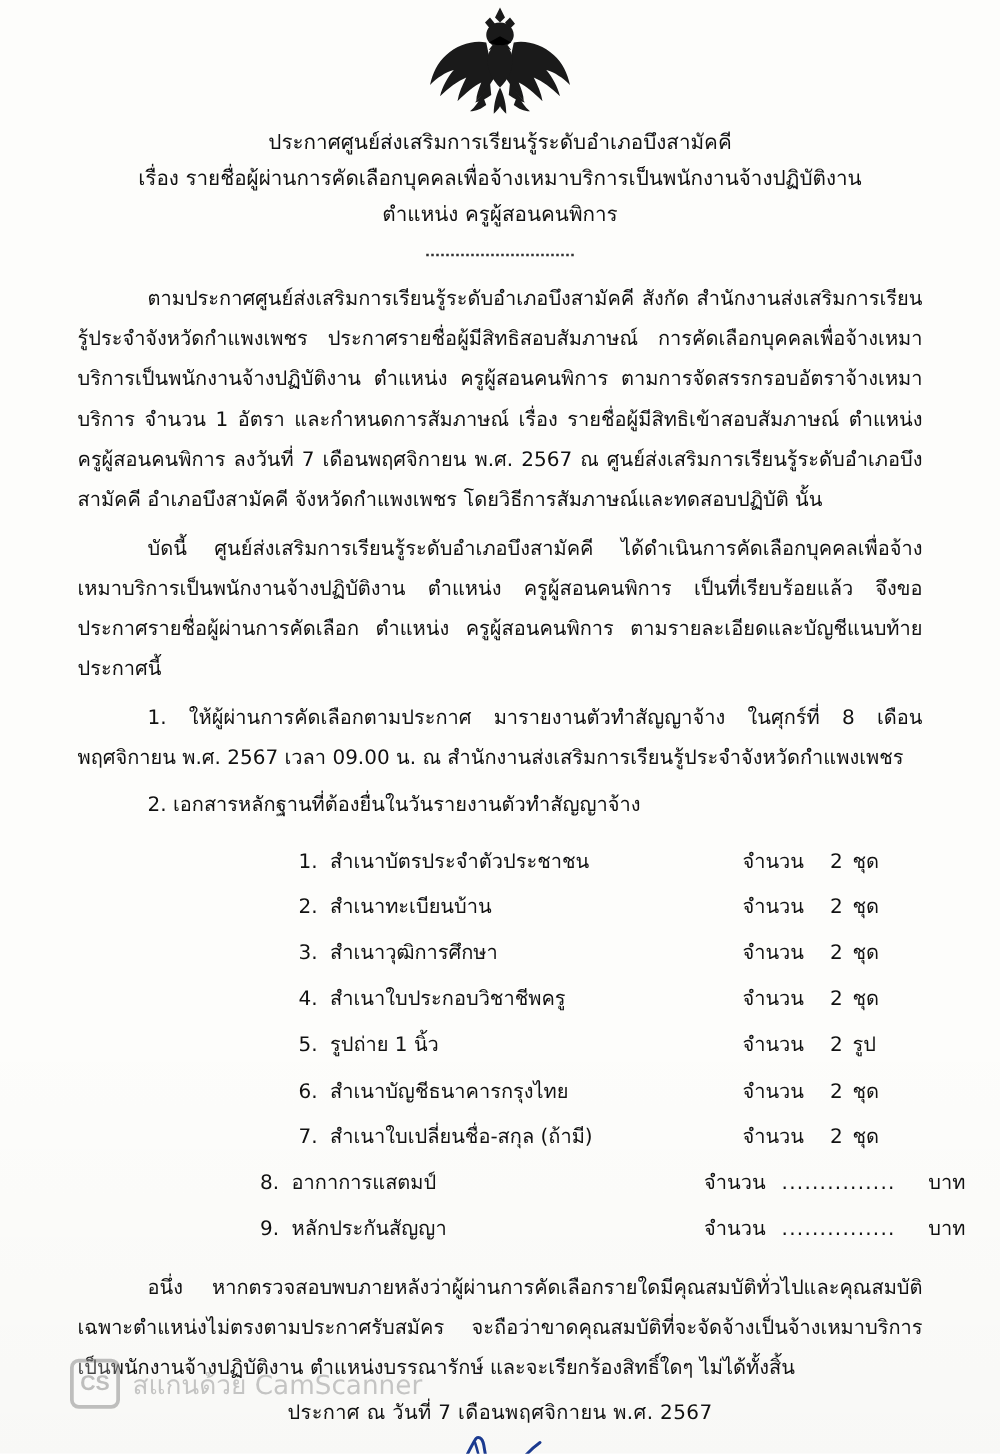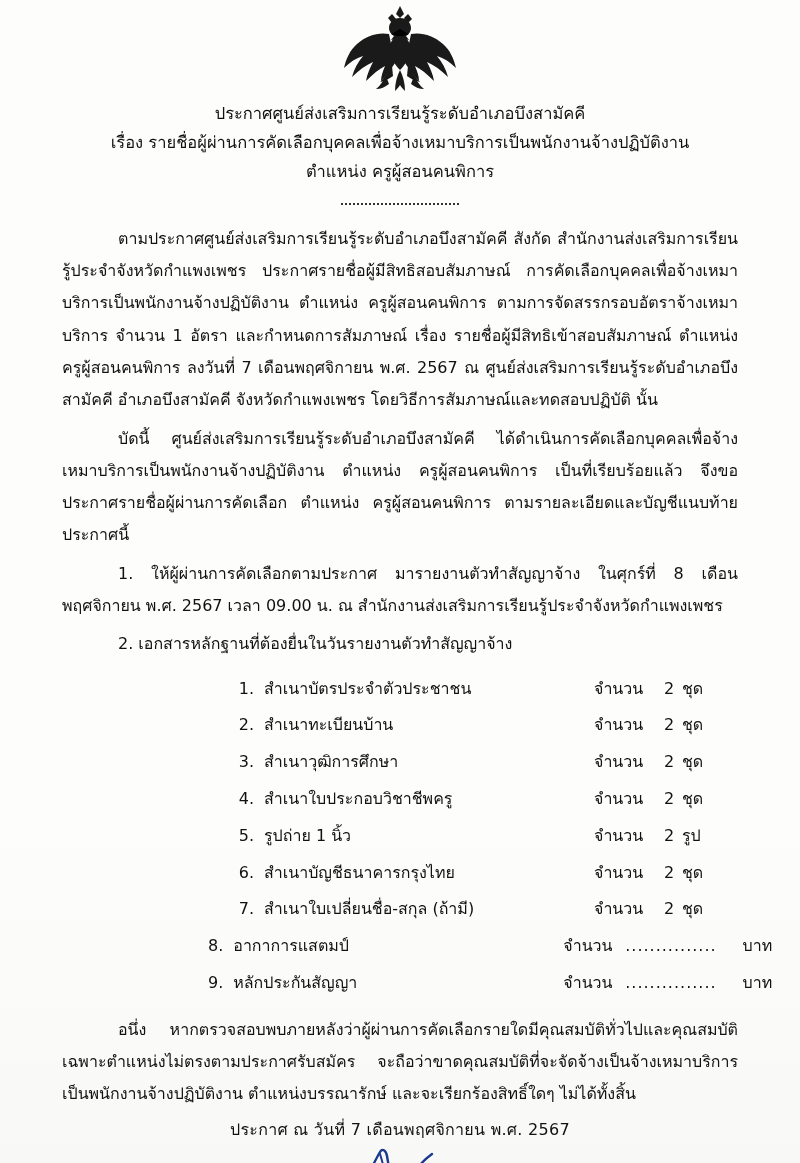--- a/index.html
+++ b/index.html
@@ -285,14 +285,18 @@
 
   <div class="announce-line">ประกาศ ณ วันที่ 7 เดือนพฤศจิกายน พ.ศ. 2567</div>
 
   <div class="signature-area">
     <svg class="sig-svg" width="120" height="58" viewBox="0 0 120 58" aria-hidden="true">
       <path d="M18 50 C26 34 34 16 40 6 C42 2 46 4 47 10 C49 22 51 34 54 42 C56 48 60 48 64 42 C70 32 78 18 92 8" fill="none" stroke="#1b3a8f" stroke-width="2.4" stroke-linecap="round"></path>
       <path d="M40 8 C44 20 46 34 47 44" fill="none" stroke="#1b3a8f" stroke-width="2" stroke-linecap="round"></path>
     </svg>
   </div>
 
+  <div class="watermark">
+    <div class="cs-badge">CS</div>
+    <div class="cs-text">สแกนด้วย CamScanner</div>
+  </div>
 
 </div>
 
 </body></html>

